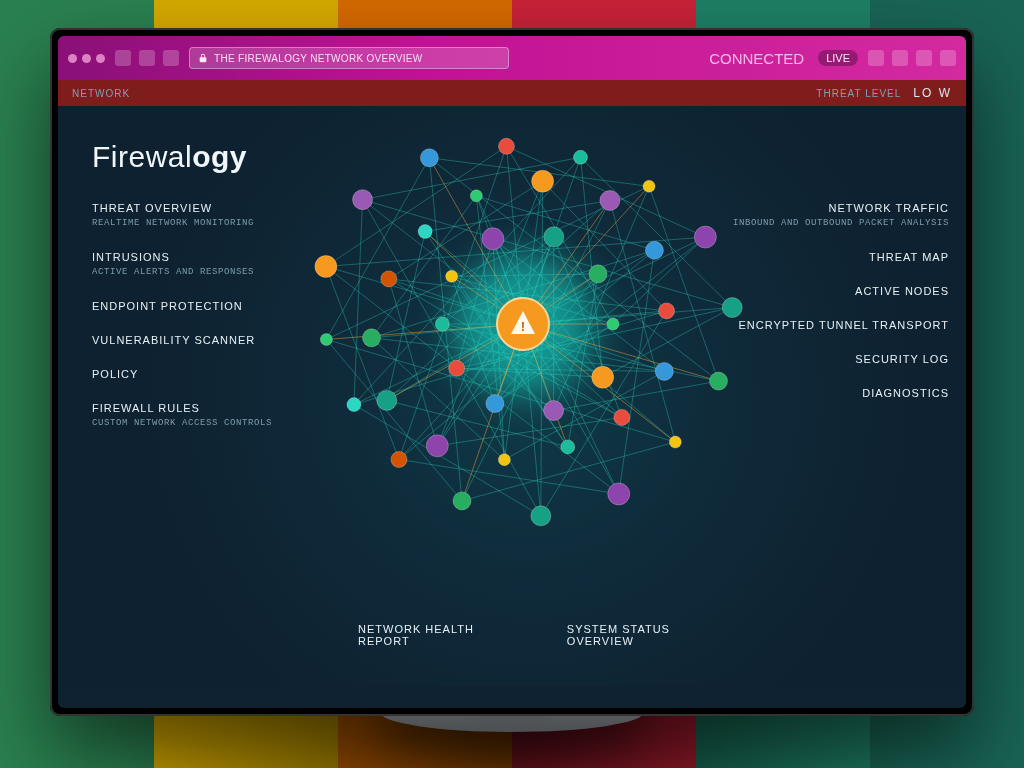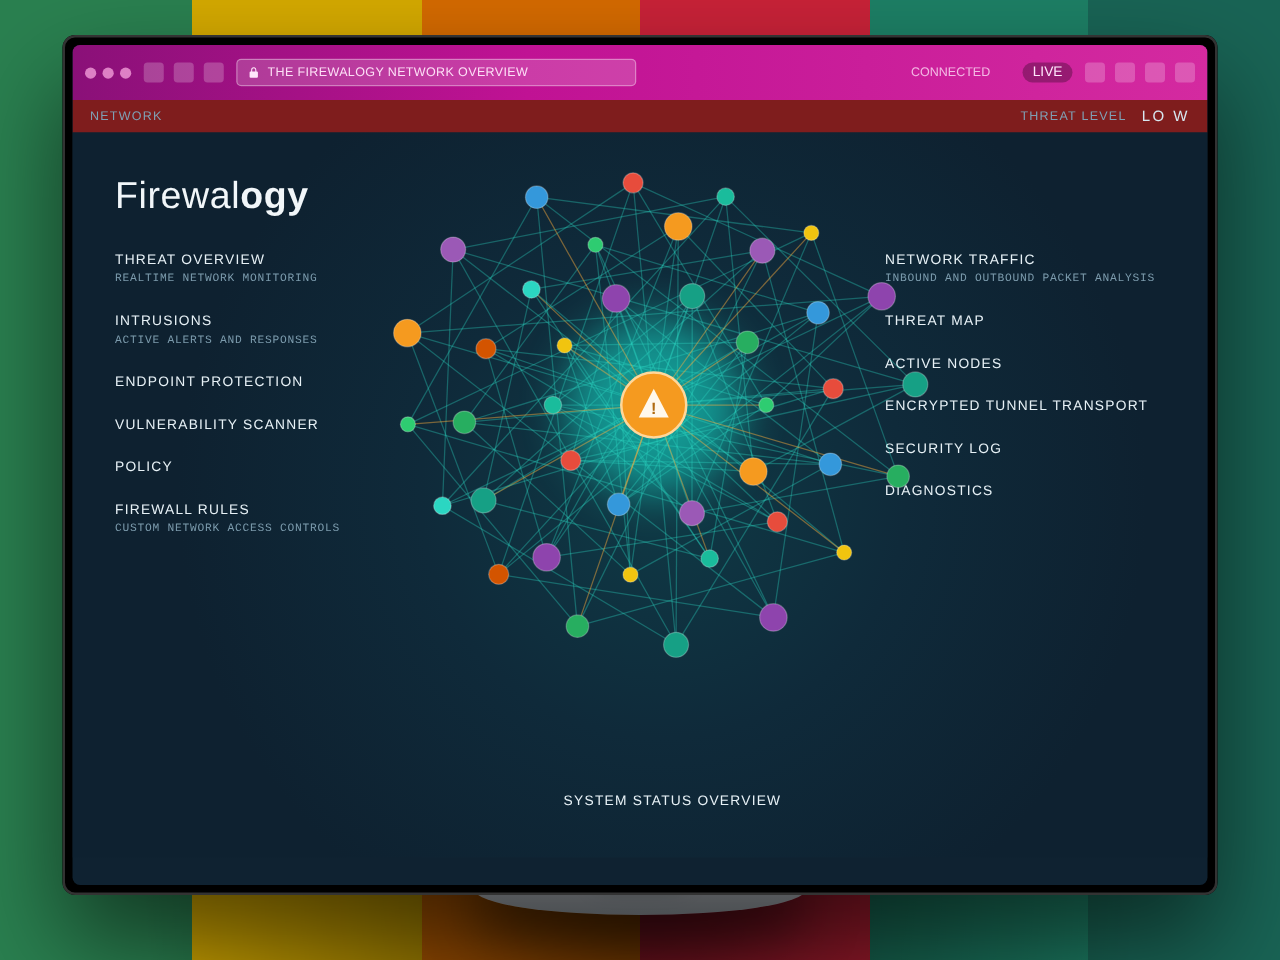--- a/index.html
+++ b/index.html
@@ -50,41 +50,41 @@
   .win-dots span{width:9px;height:9px;border-radius:50%;background:#ffb0e6;opacity:.7;}
   .addr{ flex:0 0 320px; height:22px; border-radius:4px;
     background:rgba(255,255,255,.18); border:1px solid rgba(255,255,255,.35);
     display:flex; align-items:center; padding:0 8px; gap:6px; }
   .addr .lock{width:10px;height:10px;}
   .addr input{ flex:1; background:transparent; border:0; outline:0; color:#fddff6;
     font-size:10px; letter-spacing:.3px;}
   .bar-spacer{flex:1;}
   .bar-icons{display:flex;gap:8px;align-items:center;}
   .bar-icons .ic{width:16px;height:16px;border-radius:3px;background:rgba(255,255,255,.22);}
-  .bar-label{color:#fddff6;font-size:10px;opacity:.8;margin-right:16px;}
+  .bar-label{color:#fddff6;font-size:15px;opacity:.8;margin-right:4px;}
   .pill{padding:2px 8px;border-radius:10px;background:rgba(0,0,0,.28);color:#ffe6fb;font-size:11px;}
 
   
   .app-header{height:26px;background:#7f1d1d;display:flex;align-items:center;
     justify-content:space-between;padding:0 14px;color:#7fa0b4;font-size:10px;letter-spacing:1px;}
   .app-header .right{display:flex;gap:12px;align-items:center;}
   .hdr-val{color:#d7e7f0;font-size:12px;letter-spacing:2px;}
 
   
   .canvas{ position:relative; height:calc(100% - 44px - 26px - 22px);
     background: radial-gradient(circle at 52% 50%, #0f3a46 0%, #0f2a3a 35%, #0e2130 70%);
     color:#d7e4ec; overflow:hidden;}
 
   .brand{position:absolute;left:34px;top:34px;font-size:30px;font-weight:300;letter-spacing:.5px;color:#f1f6f9;}
   .brand b{font-weight:600;}
 
   
   .labels{position:absolute;top:96px;width:230px;font-size:9px;color:#8fb0c2;letter-spacing:.6px;}
   .labels.left{left:34px;}
-  .labels.right{right:28px;text-align:left;}
+  .labels.right{right:17px;text-align:right;}
   .lbl{margin-bottom:22px;}
   .lbl .t{color:#e7f1f6;font-size:11px;text-transform:uppercase;letter-spacing:1px;margin-bottom:3px;}
   .lbl .s{line-height:1.35;opacity:.85;font-family:Liberation Mono, monospace;}
 
   
   .graph{position:absolute;left:250px;top:8px;width:430px;height:430px;}
   .graph svg{width:100%;height:100%;overflow:visible;}
   .edge{stroke:#2bd6c2;stroke-width:1;opacity:.35;}
   .edge.b{stroke:#ffae3b;opacity:.45;}
   .halo{filter:blur(18px);}
@@ -190,20 +190,23 @@
           </div>
           <div class="lbl">
             <div class="t">SECURITY LOG</div>
           </div>
           <div class="lbl">
             <div class="t">DIAGNOSTICS</div>
           </div>
         </div>
 
       <div class="labels" style="left:300px;top:auto;bottom:14px;width:360px;display:flex;gap:60px;justify-content:center" id="bottom-labels">
+          <div class="lbl">
+            <div class="t">NETWORK HEALTH REPORT</div>
+          </div>
           <div class="lbl">
             <div class="t">SYSTEM STATUS OVERVIEW</div>
           </div>
         </div>
 
       <div class="graph">
         <svg viewBox="0 0 430 430" id="graph-svg">
             <circle cx="215" cy="210" r="70" fill="#17e6d2" class="halo" opacity=".55"></circle>
             <line x1="215" y1="210" x2="305" y2="210" class="edge b"></line>
             <line x1="305" y1="210" x2="186.9071957715065" y2="289.54390020015205" class="edge" opacity="0.20"></line>

